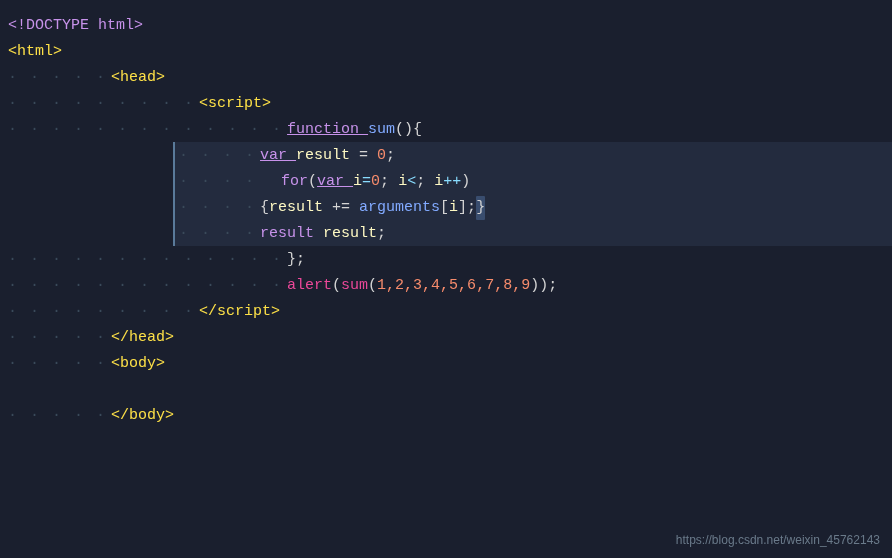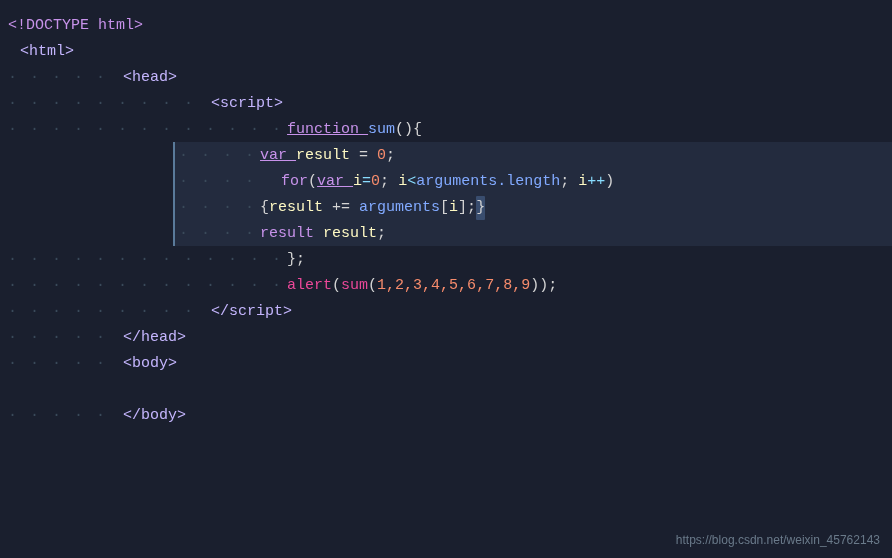--- a/index.html
+++ b/index.html
@@ -35,21 +35,21 @@
       user-select: none;
     }
 
     
     .highlighted {
       background-color: rgba(80, 100, 140, 0.18);
     }
 
     
     .c-doctype   { color: #c792ea; }  
-    .c-tag       { color: #c4b5fd; margin-left: 12px; }  
+    .c-tag       { color: #fde047; }  
     .c-keyword   { color: #c792ea; text-decoration: underline; }  
     .c-funcname  { color: #82aaff; }  
     .c-var       { color: #fef9c3; }  
     .c-number    { color: #f78c6c; }  
     .c-operator  { color: #89ddff; }  
     .c-white     { color: #d4d4d4; }  
     .c-for       { color: #c792ea; margin-left: 21px; }  
     .c-prop      { color: #82aaff; }  
     .c-return    { color: #c792ea; }  
     .c-alert     { color: #ec4899; }  
@@ -117,21 +117,20 @@
     <span class="dots">· · · · </span>
     <span class="code-text c-for">for</span>
       <span class="code-text c-white">(</span>
       <span class="code-text c-keyword">var </span>
       <span class="code-text c-var">i</span>
       <span class="code-text c-operator">=</span>
       <span class="code-text c-number">0</span>
       <span class="code-text c-white">; </span>
       <span class="code-text c-var">i</span>
       <span class="code-text c-operator">&lt;</span>
-      <span class="code-text c-prop">arguments.length</span>
       <span class="code-text c-white">; </span>
       <span class="code-text c-var">i</span>
       <span class="code-text c-operator">++</span>
       <span class="code-text c-white">)</span>
   </div>
 
   <div class="code-line highlighted" style="border-left: 2px solid #5a7a9a; margin-left: 173px; padding-left: 4px;">
     <span class="dots">· · · · </span>
     <span class="code-text c-white">{</span>
       <span class="code-text c-var">result</span>

